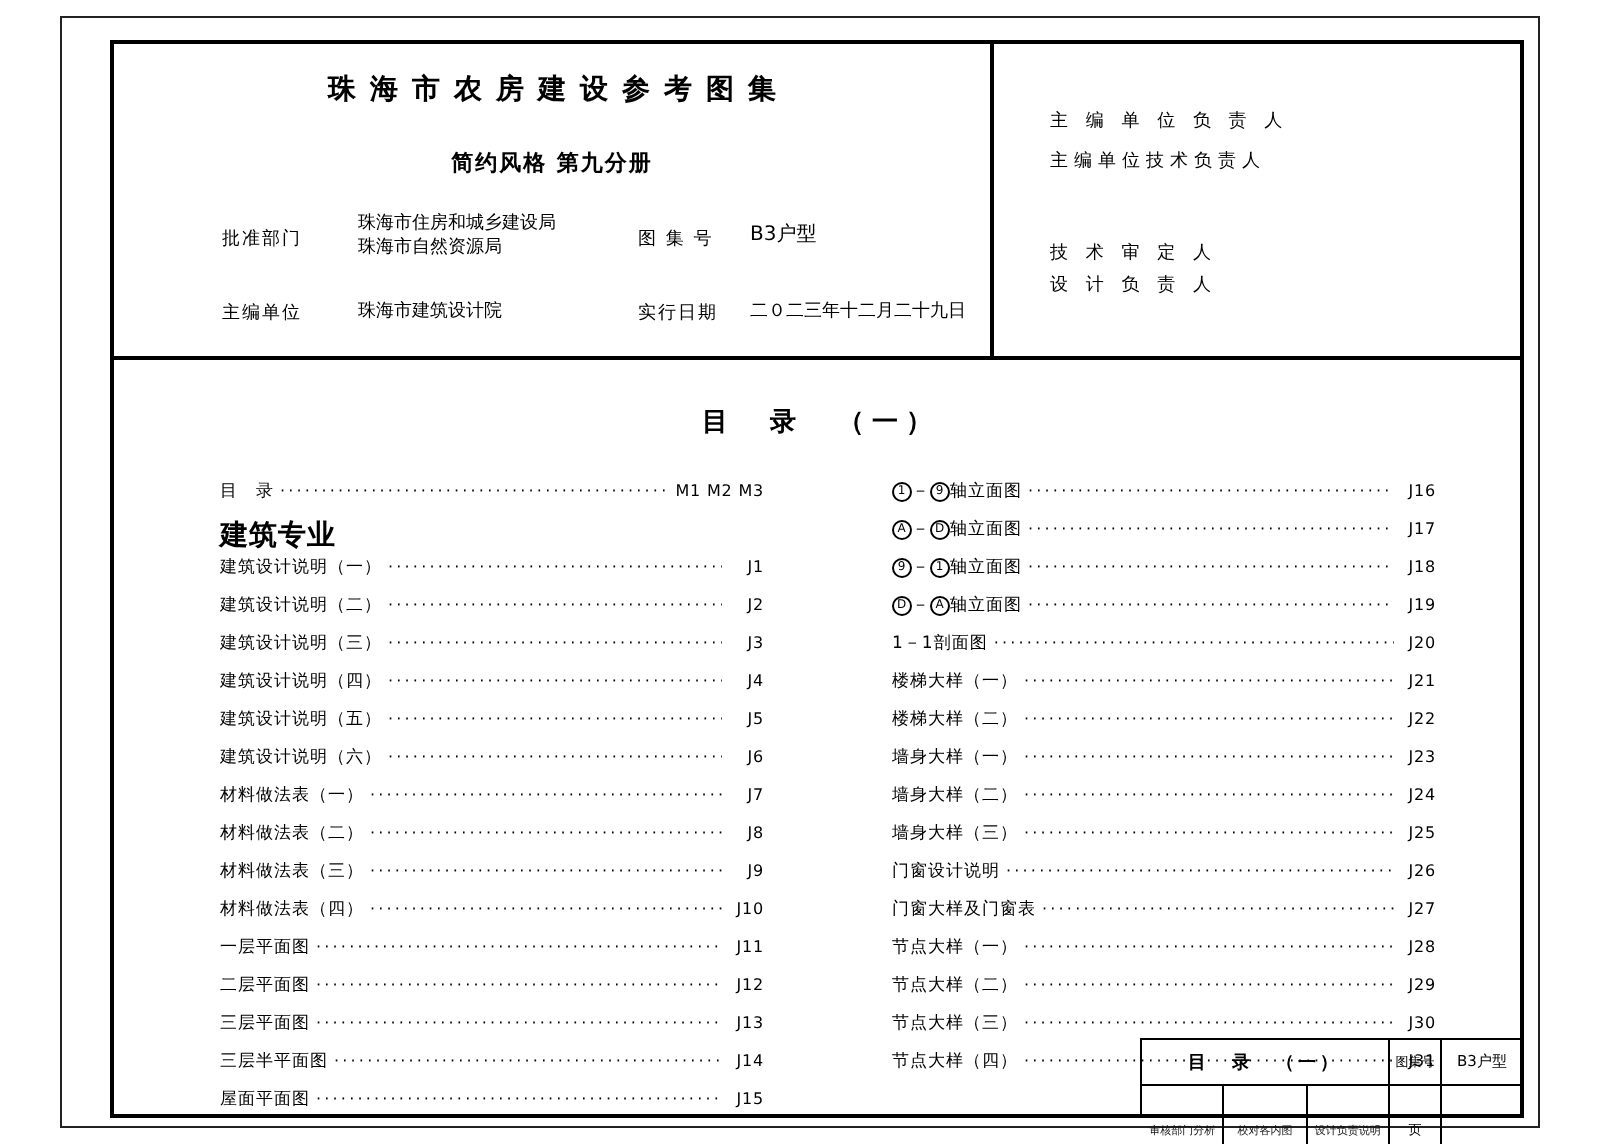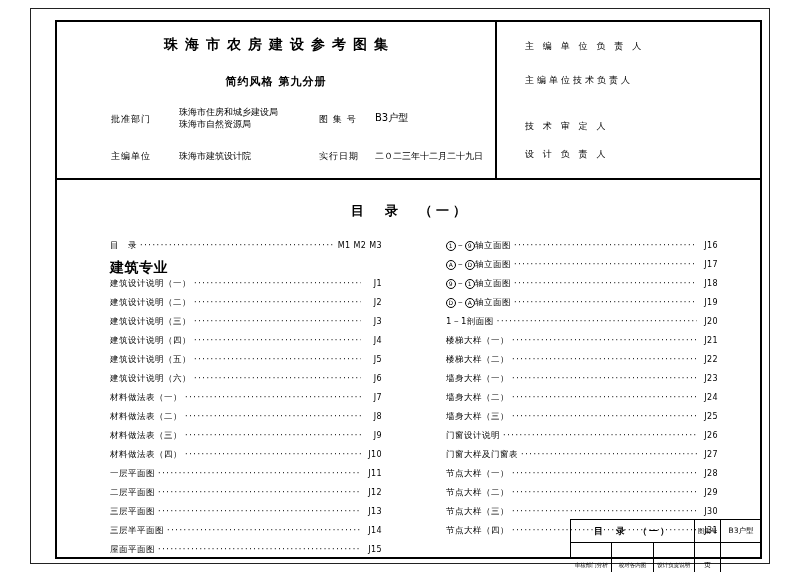--- a/index.html
+++ b/index.html
@@ -234,24 +234,24 @@
       <div class="meta-value" style="left:320px; top:92px; font-size:10px;">B3户型</div>
 
       <div class="meta-label" style="left:56px; top:130px;">主编单位</div>
       <div class="meta-value" style="left:124px; top:130px;">珠海市建筑设计院</div>
 
       <div class="meta-label" style="left:264px; top:130px;">实行日期</div>
       <div class="meta-value" style="left:320px; top:130px;text-align:center;">二０二三年十二月二十九日</div>
     </div>
 
     <div class="header-right">
-      <div class="person-row" style="top:20px;text-align:center;">主 编 单 位 负 责 人</div>
+      <div class="person-row" style="top:34px;text-align:center;">主 编 单 位 负 责 人</div>
       <div class="person-row" style="top:54px;">主编单位技术负责人</div>
       <div class="person-row" style="top:100px;">技 术 审 定 人</div>
-      <div class="person-row" style="top:128px;text-align:center;">设 计 负 责 人</div>
+      <div class="person-row" style="top:116px;text-align:center;">设 计 负 责 人</div>
     </div>
   </div>
 
   <div class="catalog-title">目　录　（一）</div>
 
   <div class="toc toc-left" id="toc-left">
       <div class="toc-item">
         <span class="toc-label">目　录</span>
         <span class="toc-dots">····························································</span>
         <span class="toc-page">M1  M2  M3</span>

